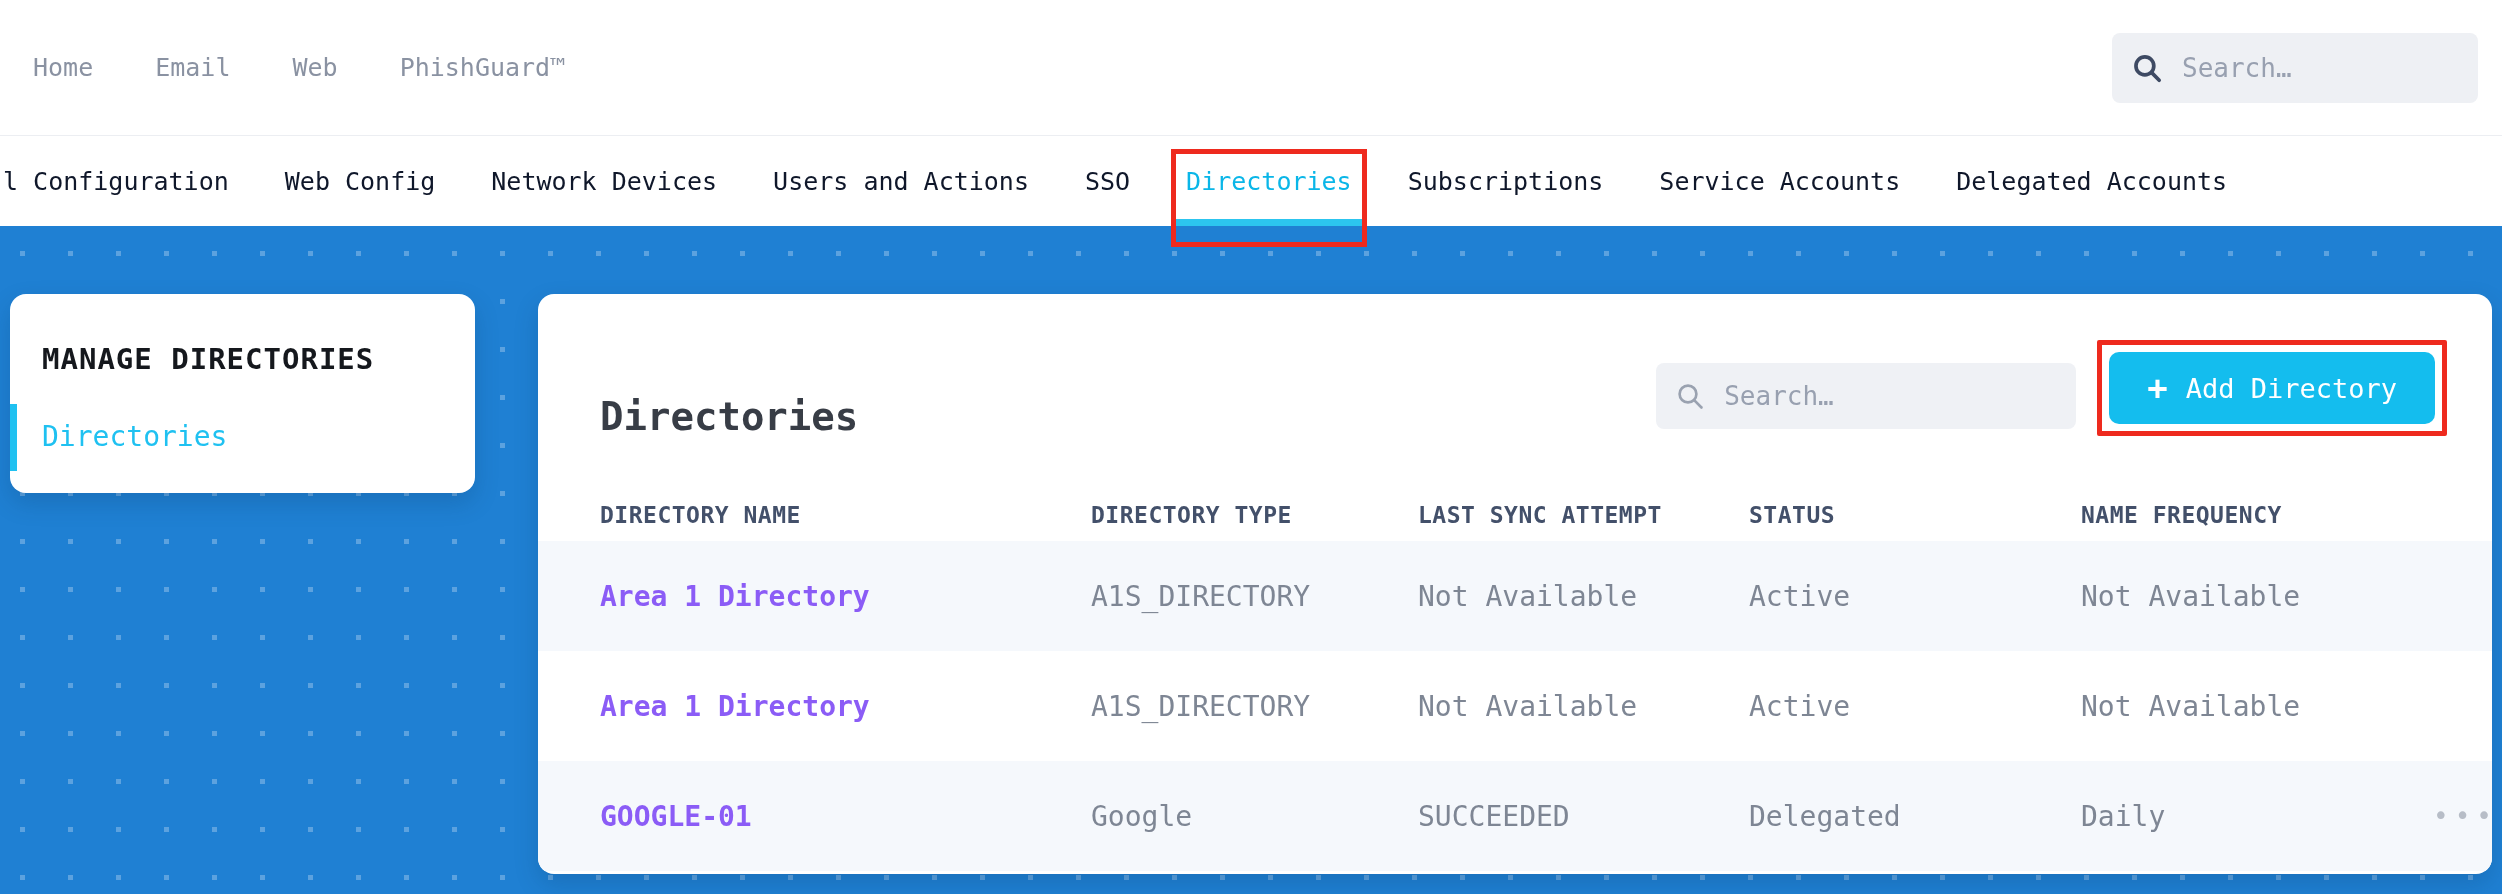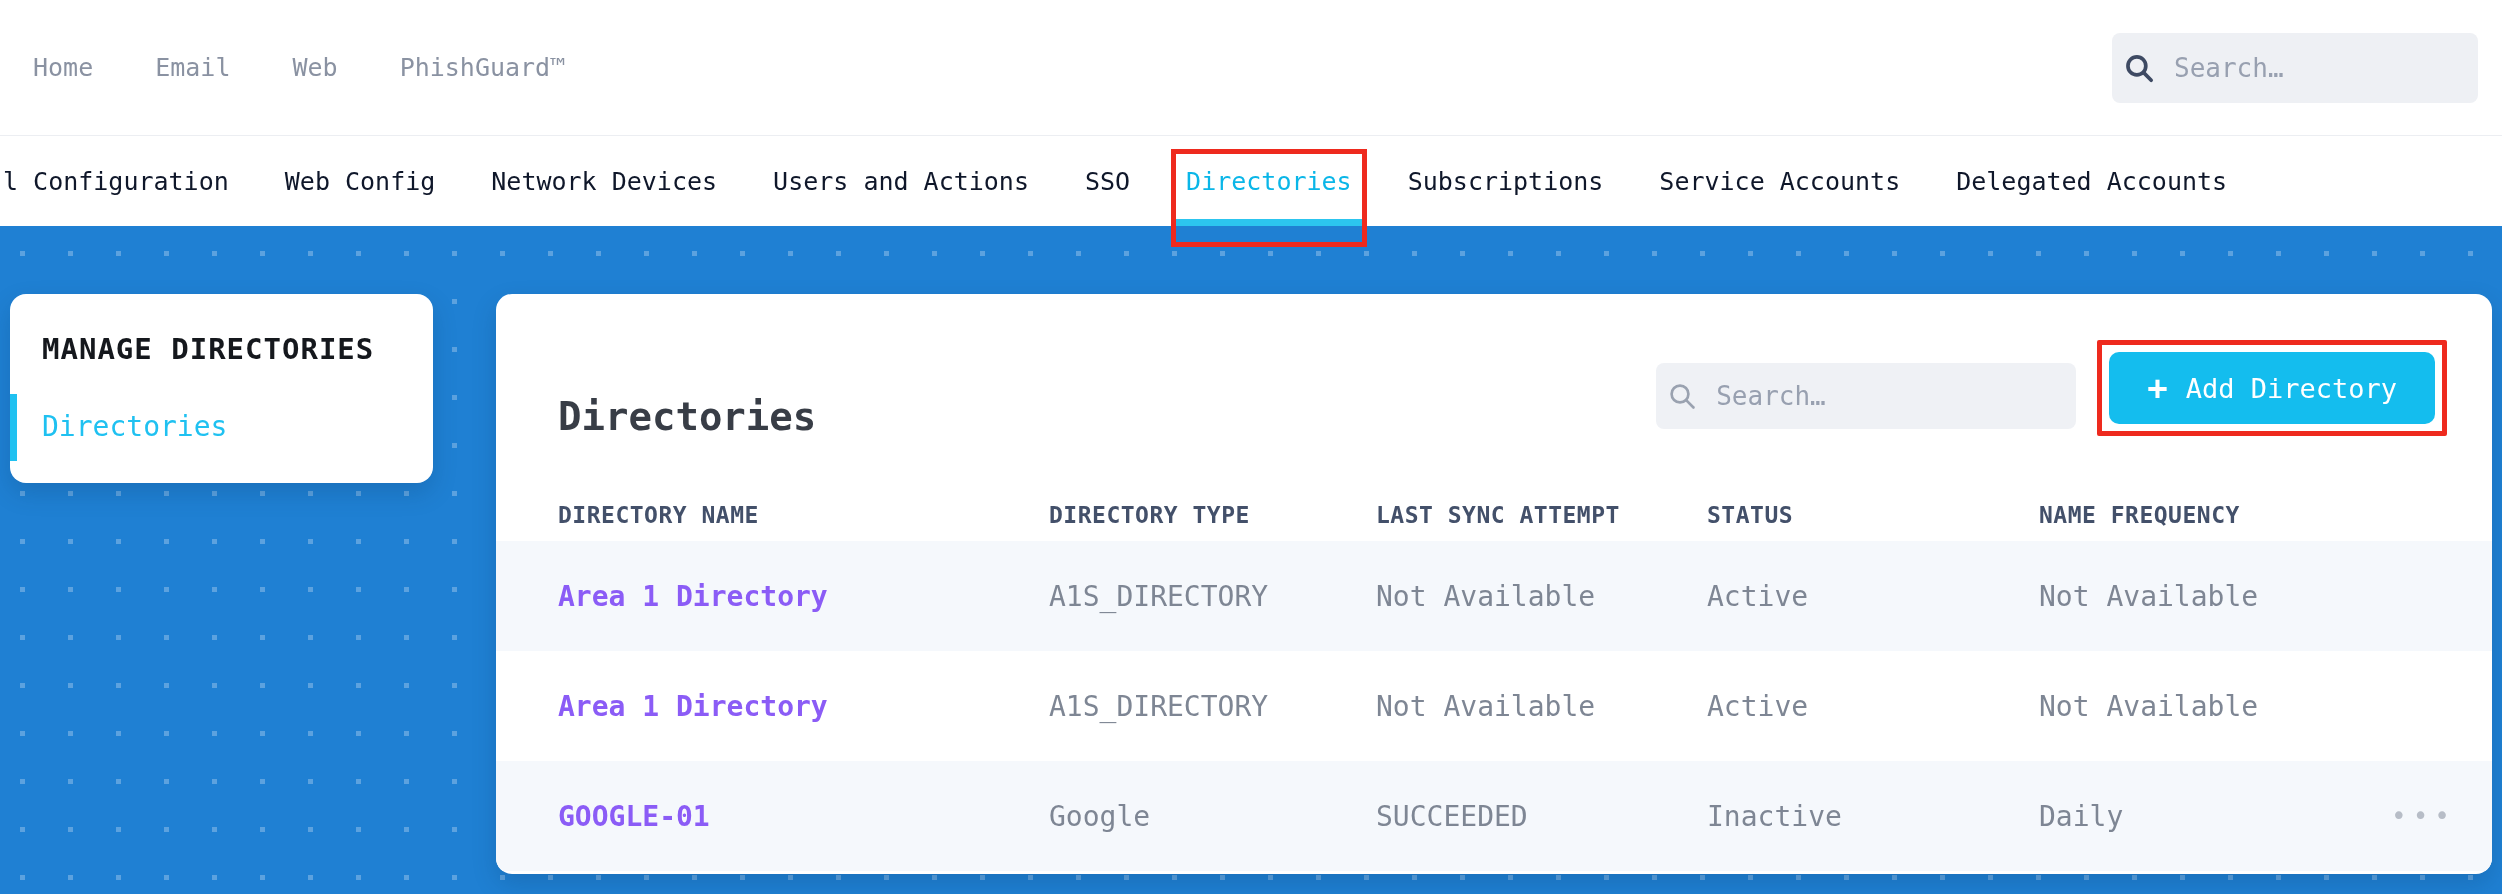--- a/index.html
+++ b/index.html
@@ -18,21 +18,21 @@
     border-bottom: 1px solid #eceef2;
   }
   .topnav-items { display: flex; gap: 62px; }
   .topnav-items .nav-item {
     font-size: 25px; color: #8a92a2; font-weight: 500;
     text-decoration: none; cursor: pointer; white-space: nowrap;
   }
   .searchbox {
     display: flex; align-items: center;
     background: #eef0f4; border-radius: 8px;
-    height: 70px; width: 366px; padding: 0 10px;
+    height: 70px; width: 366px; padding: 0 18px;
   }
   .searchbox svg { flex: 0 0 auto; margin-right: 18px; }
   .searchbox input {
     border: none; background: transparent; outline: none;
     font: inherit; font-size: 26px; color: #3e4a63; width: 100%;
   }
   ::placeholder { color: #98a0b0; opacity: 1; }
 
   
   .tabbar {
@@ -62,23 +62,23 @@
     background-image: conic-gradient(from 0deg at 5px 5px,
       transparent 0deg 270deg, rgba(255,255,255,0.27) 270deg 360deg);
     background-size: 48px 48px;
     background-position: 20px 25px;
     padding: 68px 10px 0 10px;
     display: flex; align-items: flex-start;
   }
 
   
   .side-card {
-    width: 423px; min-height: 180px; background: #ffffff;
+    width: 465px; min-height: 180px; background: #ffffff;
     border-radius: 16px; margin-right: 63px;
-    padding: 38px 0 34px 0; position: relative;
+    padding: 48px 0 34px 0; position: relative;
     box-shadow: 0 10px 25px rgba(12, 48, 90, 0.20);
   }
   .side-title {
     font-size: 29px; font-weight: 700; color: #15181d;
     letter-spacing: 1px; padding: 0 32px; margin-bottom: 38px;
     white-space: nowrap;
   }
   .side-item {
     position: relative; font-size: 28px; font-weight: 500;
     color: #1fc1f1; padding: 6px 32px; cursor: pointer; display: block;
@@ -245,20 +245,20 @@
           <span class="cell">A1S_DIRECTORY</span>
           <span class="cell">Not Available</span>
           <span class="cell">Active</span>
           <span class="cell">Not Available</span>
           <span class="cell"></span>
         </div>
         <div class="trow">
           <a class="cell dir-link">GOOGLE-01</a>
           <span class="cell">Google</span>
           <span class="cell">SUCCEEDED</span>
-          <span class="cell">Inactive</span>
+          <span class="cell">Delegated</span>
           <span class="cell">Daily</span>
           <span class="menu-dots">•••</span>
         </div>
       </div>
   </section>
 
 </main>
 
 </body></html>

